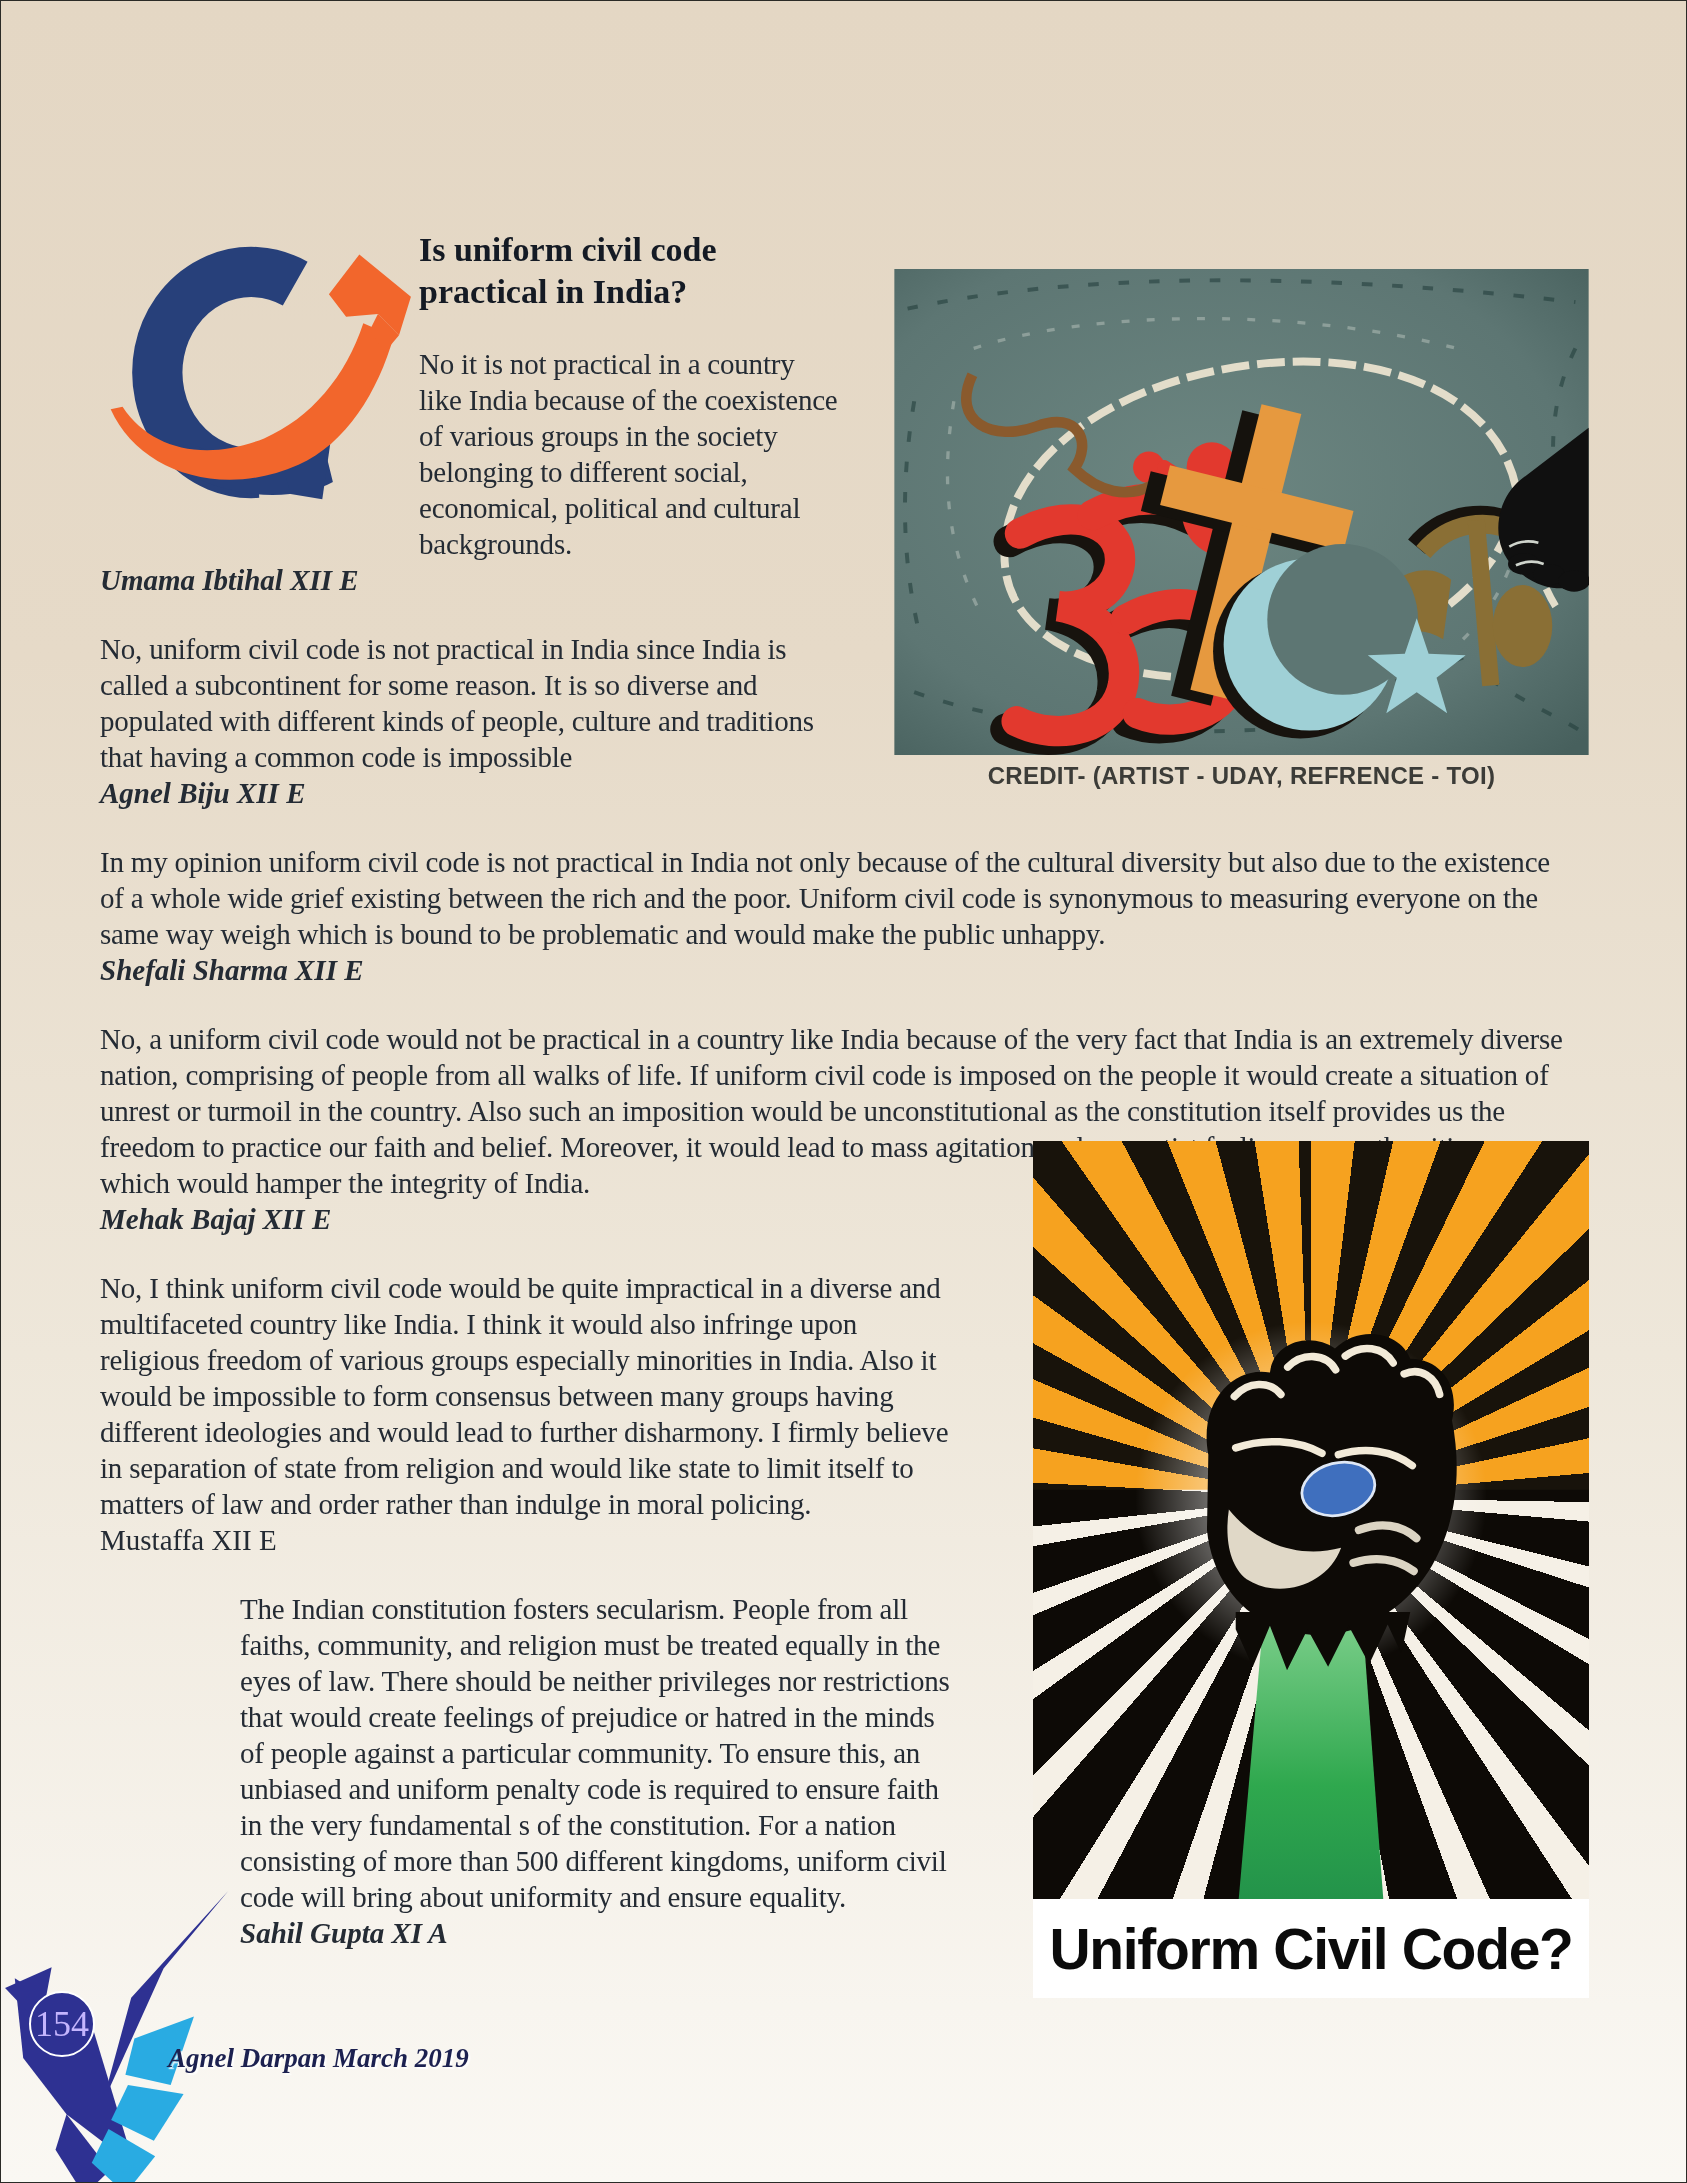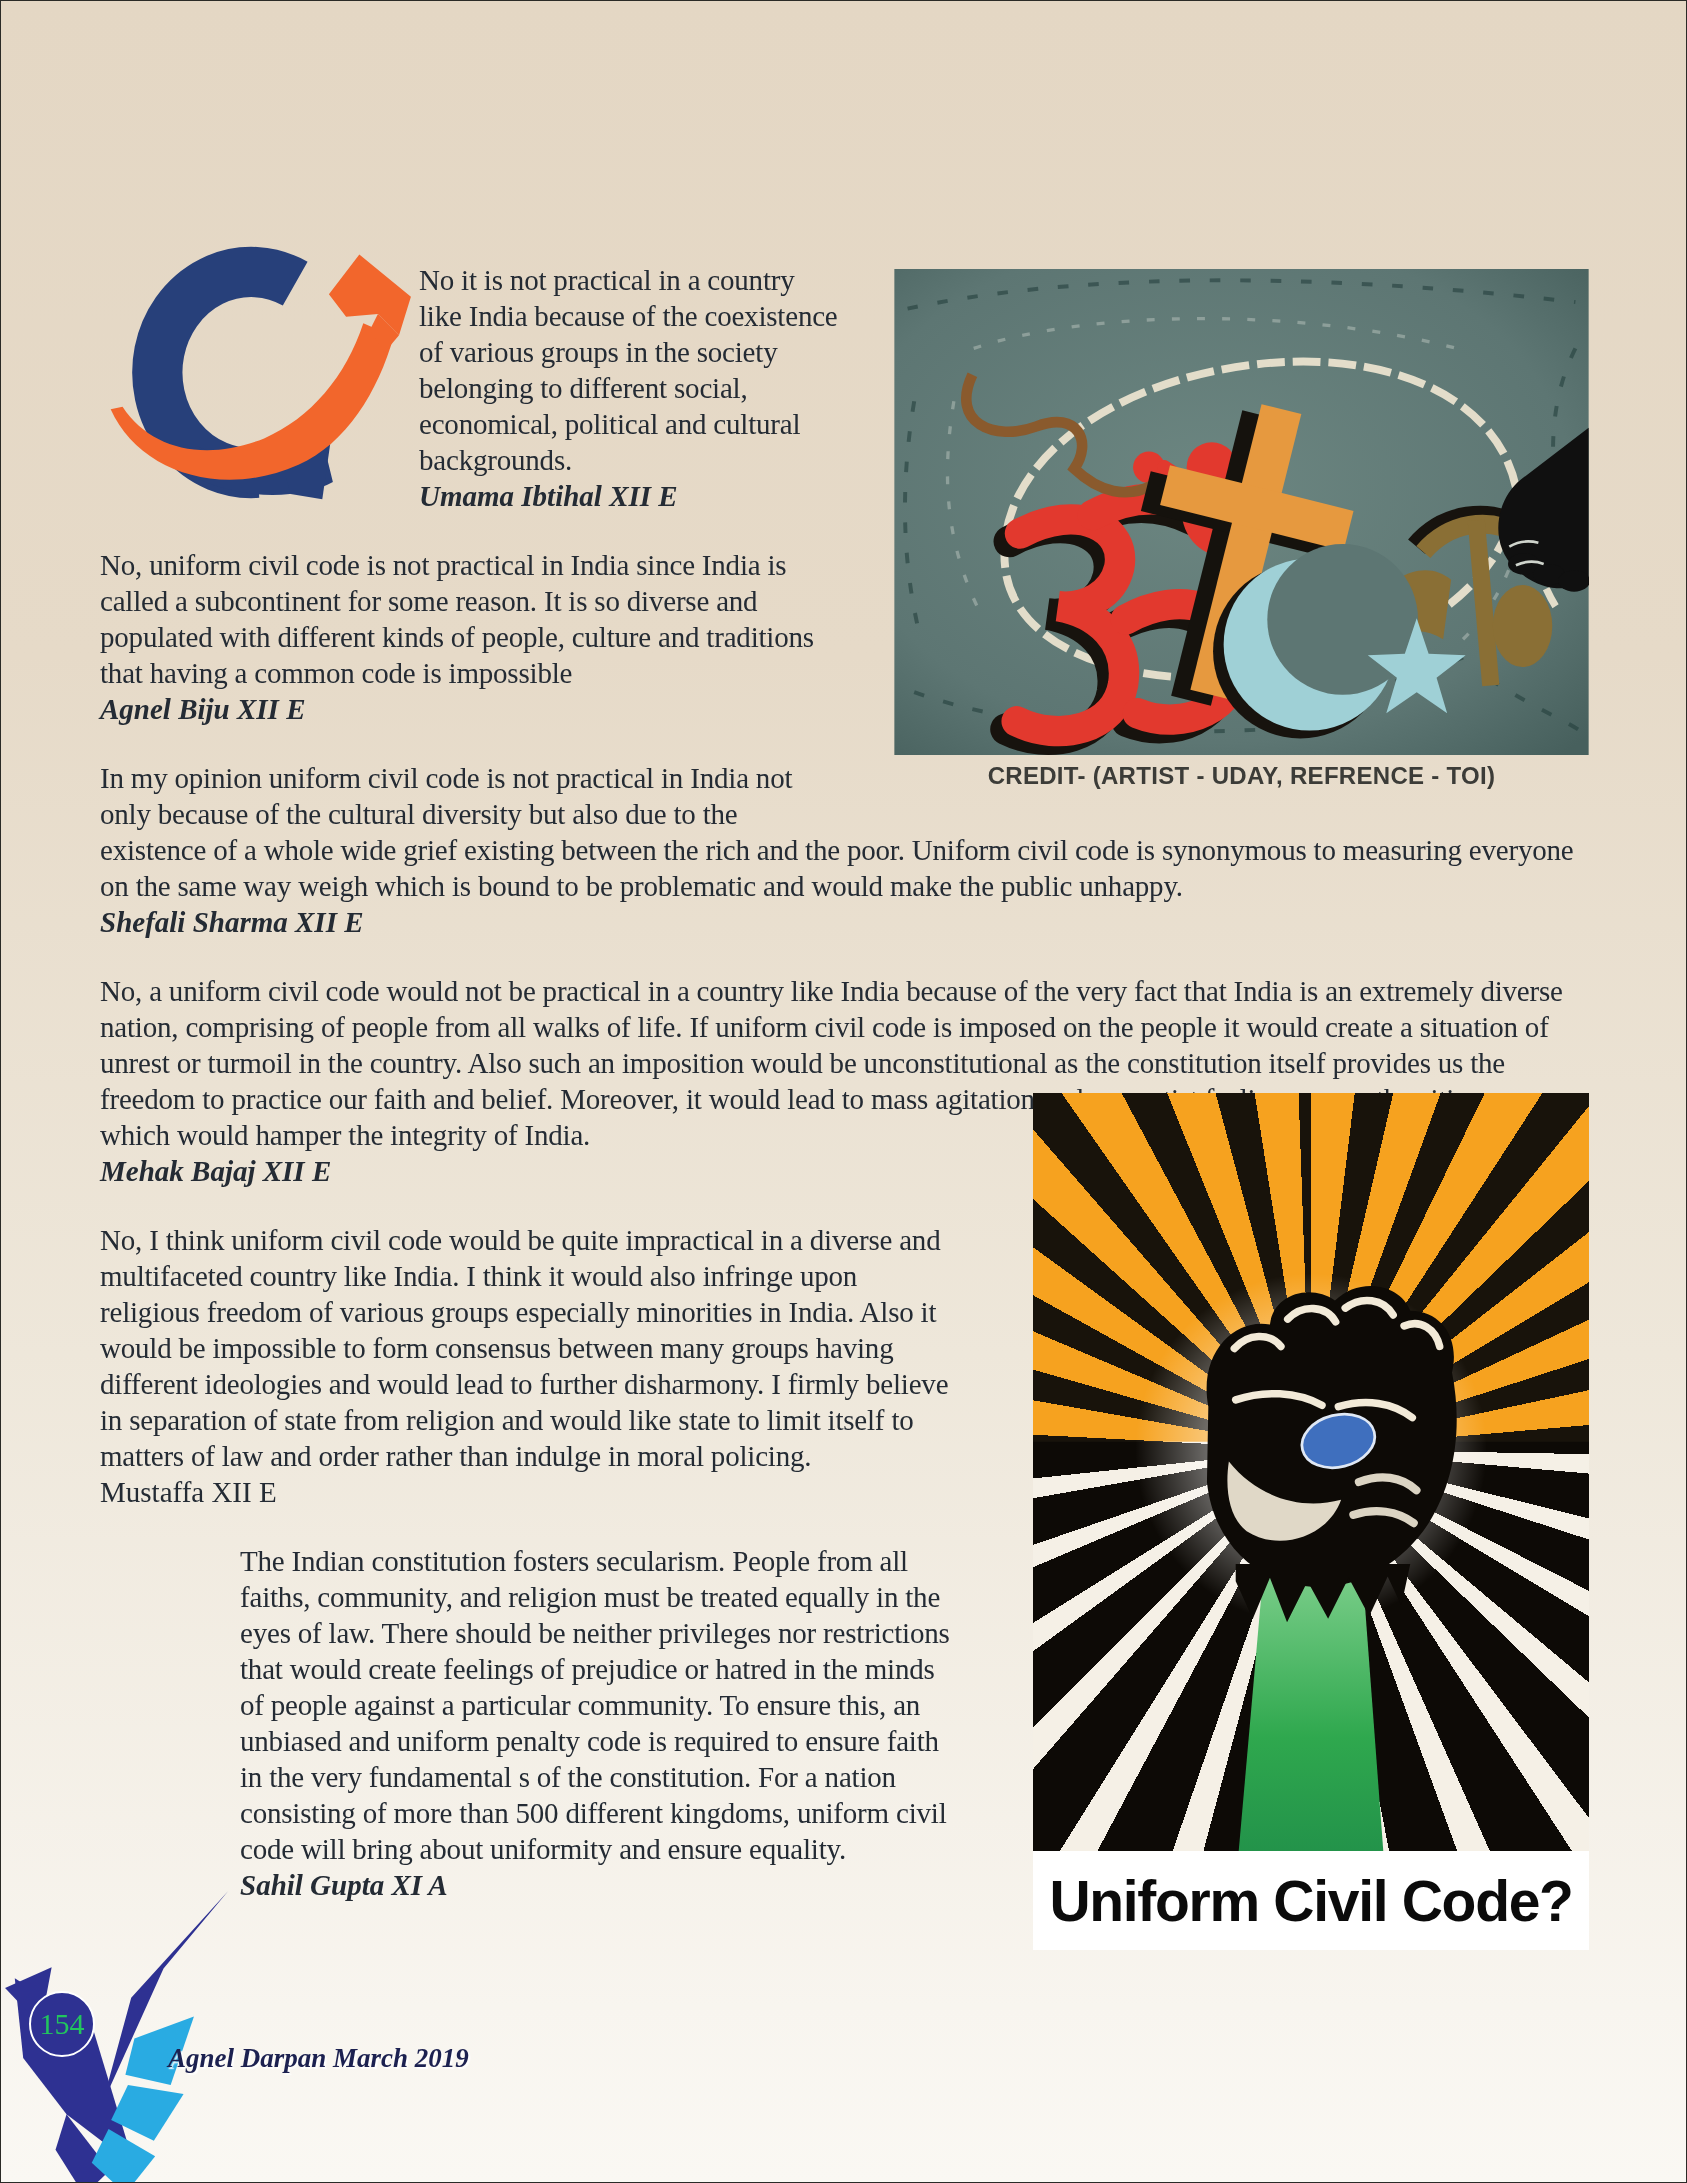--- a/index.html
+++ b/index.html
@@ -60,21 +60,21 @@
   p.author{font-size:29px;line-height:36px;margin:0;font-weight:bold;font-style:italic;}
   p.author.plain{font-weight:normal;font-style:normal;}
   
   .bird-spacer{float:left;width:140px;height:284px;margin-top:139px;}
   
   .bird{position:absolute;left:4px;top:1890px;width:233px;height:311px;z-index:0;}
   .page-badge{
     position:absolute;left:28px;top:1990px;width:62px;height:62px;z-index:2;
     border:2.6px solid #ffffff;border-radius:50%;background:#2e3192;
     display:flex;align-items:center;justify-content:center;
-    color:#22c55e;font-size:30px;font-family:"Liberation Serif",serif;
+    color:#c4b5fd;font-size:36px;font-family:"Liberation Serif",serif;
   }
   .magazine{
     position:absolute;left:167px;top:2042px;z-index:0;
     font-size:27px;font-weight:bold;font-style:italic;color:#1c2150;
     text-shadow:2px 2px 1.3px rgba(255,255,255,.95);
     white-space:nowrap;
   }
 </style>
 </head>
 <body>
@@ -171,20 +171,21 @@
           <path d="M 1050 240 L 948 318 C 908 350 900 416 938 452 C 968 482 1010 492 1050 474 Z" fill="#101010"></path>
           <ellipse cx="952" cy="446" rx="24" ry="16" fill="#101010"></ellipse>
           <ellipse cx="990" cy="462" rx="24" ry="16" fill="#101010"></ellipse>
           <ellipse cx="1028" cy="472" rx="24" ry="16" fill="#101010"></ellipse>
           <path d="M 930 420 q 20 -12 44 -6 M 940 448 q 22 -10 42 -2" stroke="#cfd4cc" stroke-width="4" fill="none"></path>
         </g>
       </svg>
       <figcaption>CREDIT- (ARTIST - UDAY, REFRENCE - TOI)</figcaption>
     </figure>
 
+    <h1 class="title">Is uniform civil code practical in India?</h1>
 
     <p class="body">No it is not practical in a country like India because of the coexistence of various groups in the society belonging to different social, economical, political and cultural backgrounds.</p>
     <p class="author">Umama Ibtihal XII E</p>
 
     <p class="body">No, uniform civil code is not practical in India since India is called a subcontinent for some reason. It is so diverse and populated with different kinds of people, culture and traditions that having a common code is impossible</p>
     <p class="author">Agnel Biju XII E</p>
 
     <p class="body">In my opinion uniform civil code is not practical in India not only because of the cultural diversity but also due to the existence of a whole wide grief existing between the rich and the poor. Uniform civil code is synonymous to measuring everyone on the same way weigh which is bound to be problematic and would make the public unhappy.</p>
     <p class="author">Shefali Sharma XII E</p>
 

